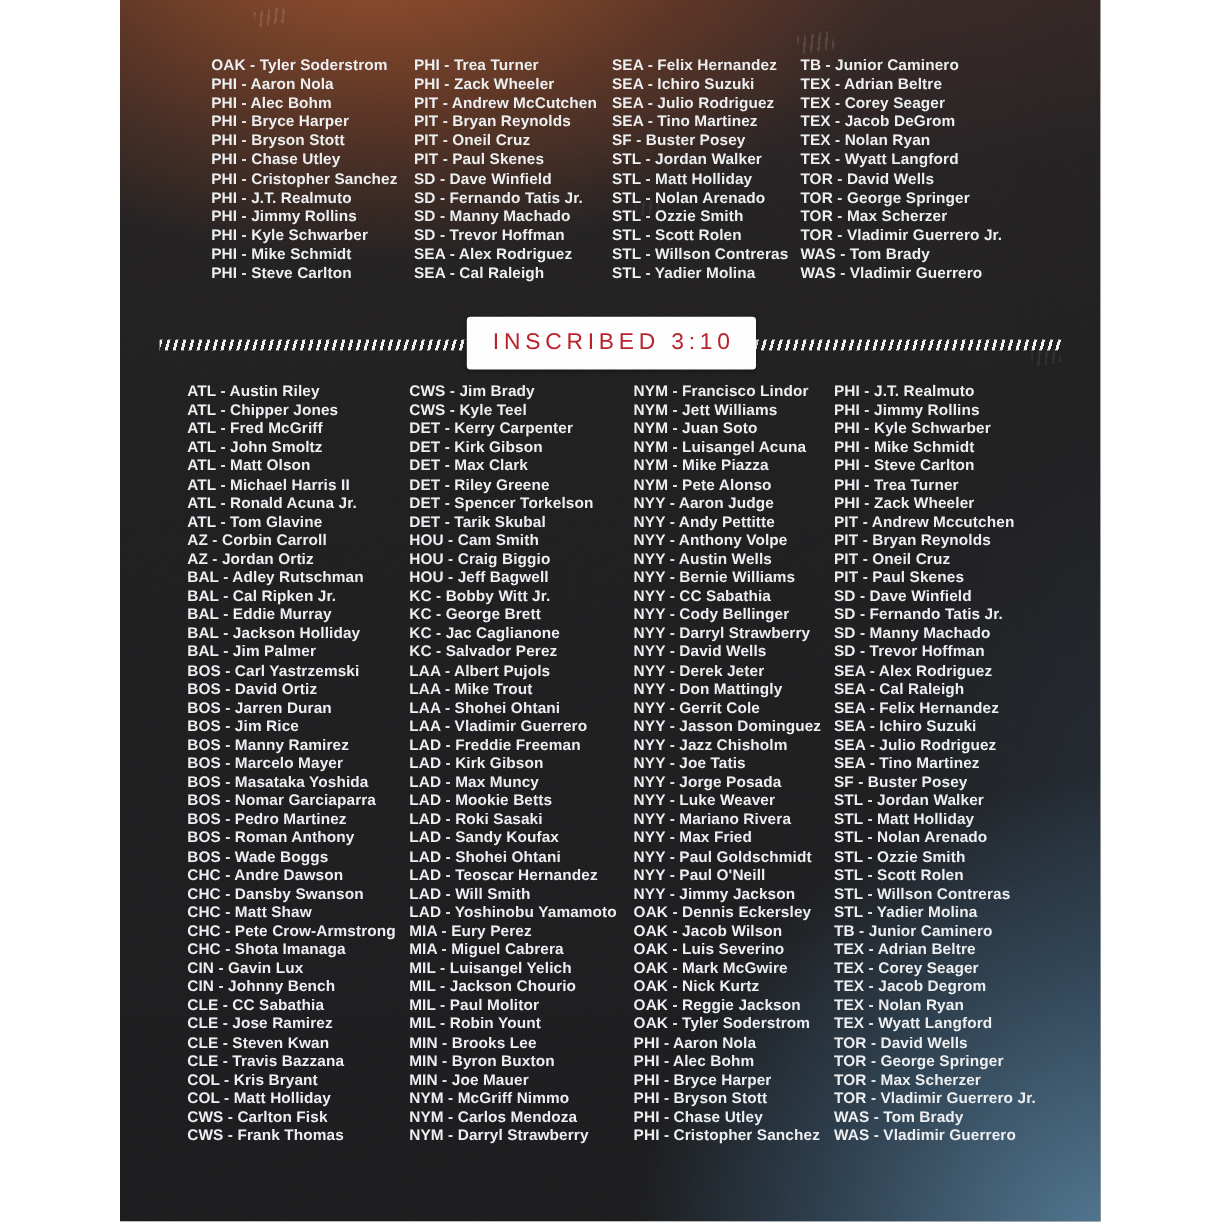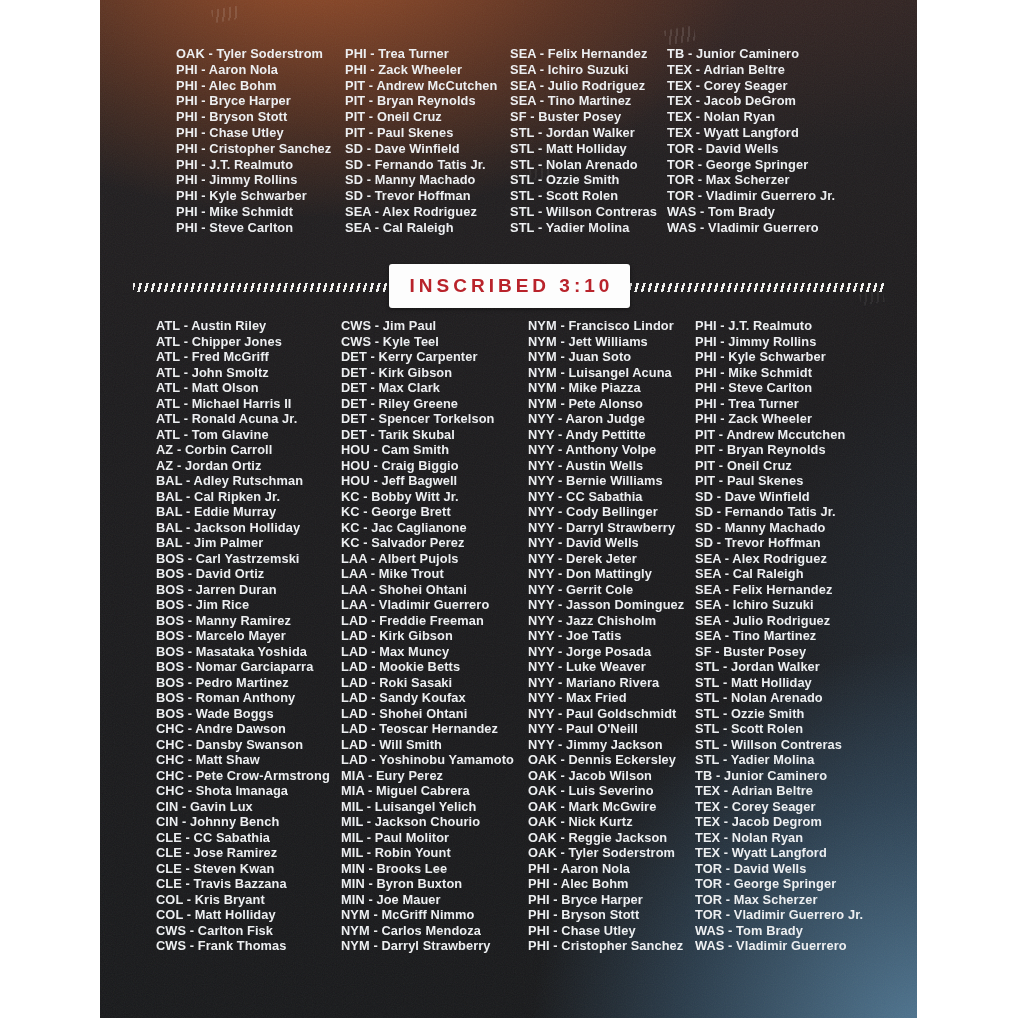--- a/index.html
+++ b/index.html
@@ -62,21 +62,21 @@
     left:289px;top:264px;
     width:241px;height:44px;
     background:#fdfdfd;
     border-radius:3px;
     display:flex;align-items:center;justify-content:center;
     box-shadow:0 1px 4px rgba(0,0,0,0.45);
   }
   .banner .banner-text{
     color:#b9232b;
     font-size:19px;
-    font-weight:700;
+    font-weight:400;
     letter-spacing:4px;
     padding-left:4px; 
   }
 </style>
 </head>
 <body>
 
 <div class="page">
   <div class="poster">
 
@@ -195,21 +195,21 @@
           <div class="row">CLE - CC Sabathia</div>
           <div class="row">CLE - Jose Ramirez</div>
           <div class="row">CLE - Steven Kwan</div>
           <div class="row">CLE - Travis Bazzana</div>
           <div class="row">COL - Kris Bryant</div>
           <div class="row">COL - Matt Holliday</div>
           <div class="row">CWS - Carlton Fisk</div>
           <div class="row">CWS - Frank Thomas</div>
         </div>
       <div id="bc2" class="col bot-col">
-          <div class="row">CWS - Jim Paul</div>
+          <div class="row">CWS - Jim Brady</div>
           <div class="row">CWS - Kyle Teel</div>
           <div class="row">DET - Kerry Carpenter</div>
           <div class="row">DET - Kirk Gibson</div>
           <div class="row">DET - Max Clark</div>
           <div class="row">DET - Riley Greene</div>
           <div class="row">DET - Spencer Torkelson</div>
           <div class="row">DET - Tarik Skubal</div>
           <div class="row">HOU - Cam Smith</div>
           <div class="row">HOU - Craig Biggio</div>
           <div class="row">HOU - Jeff Bagwell</div>

